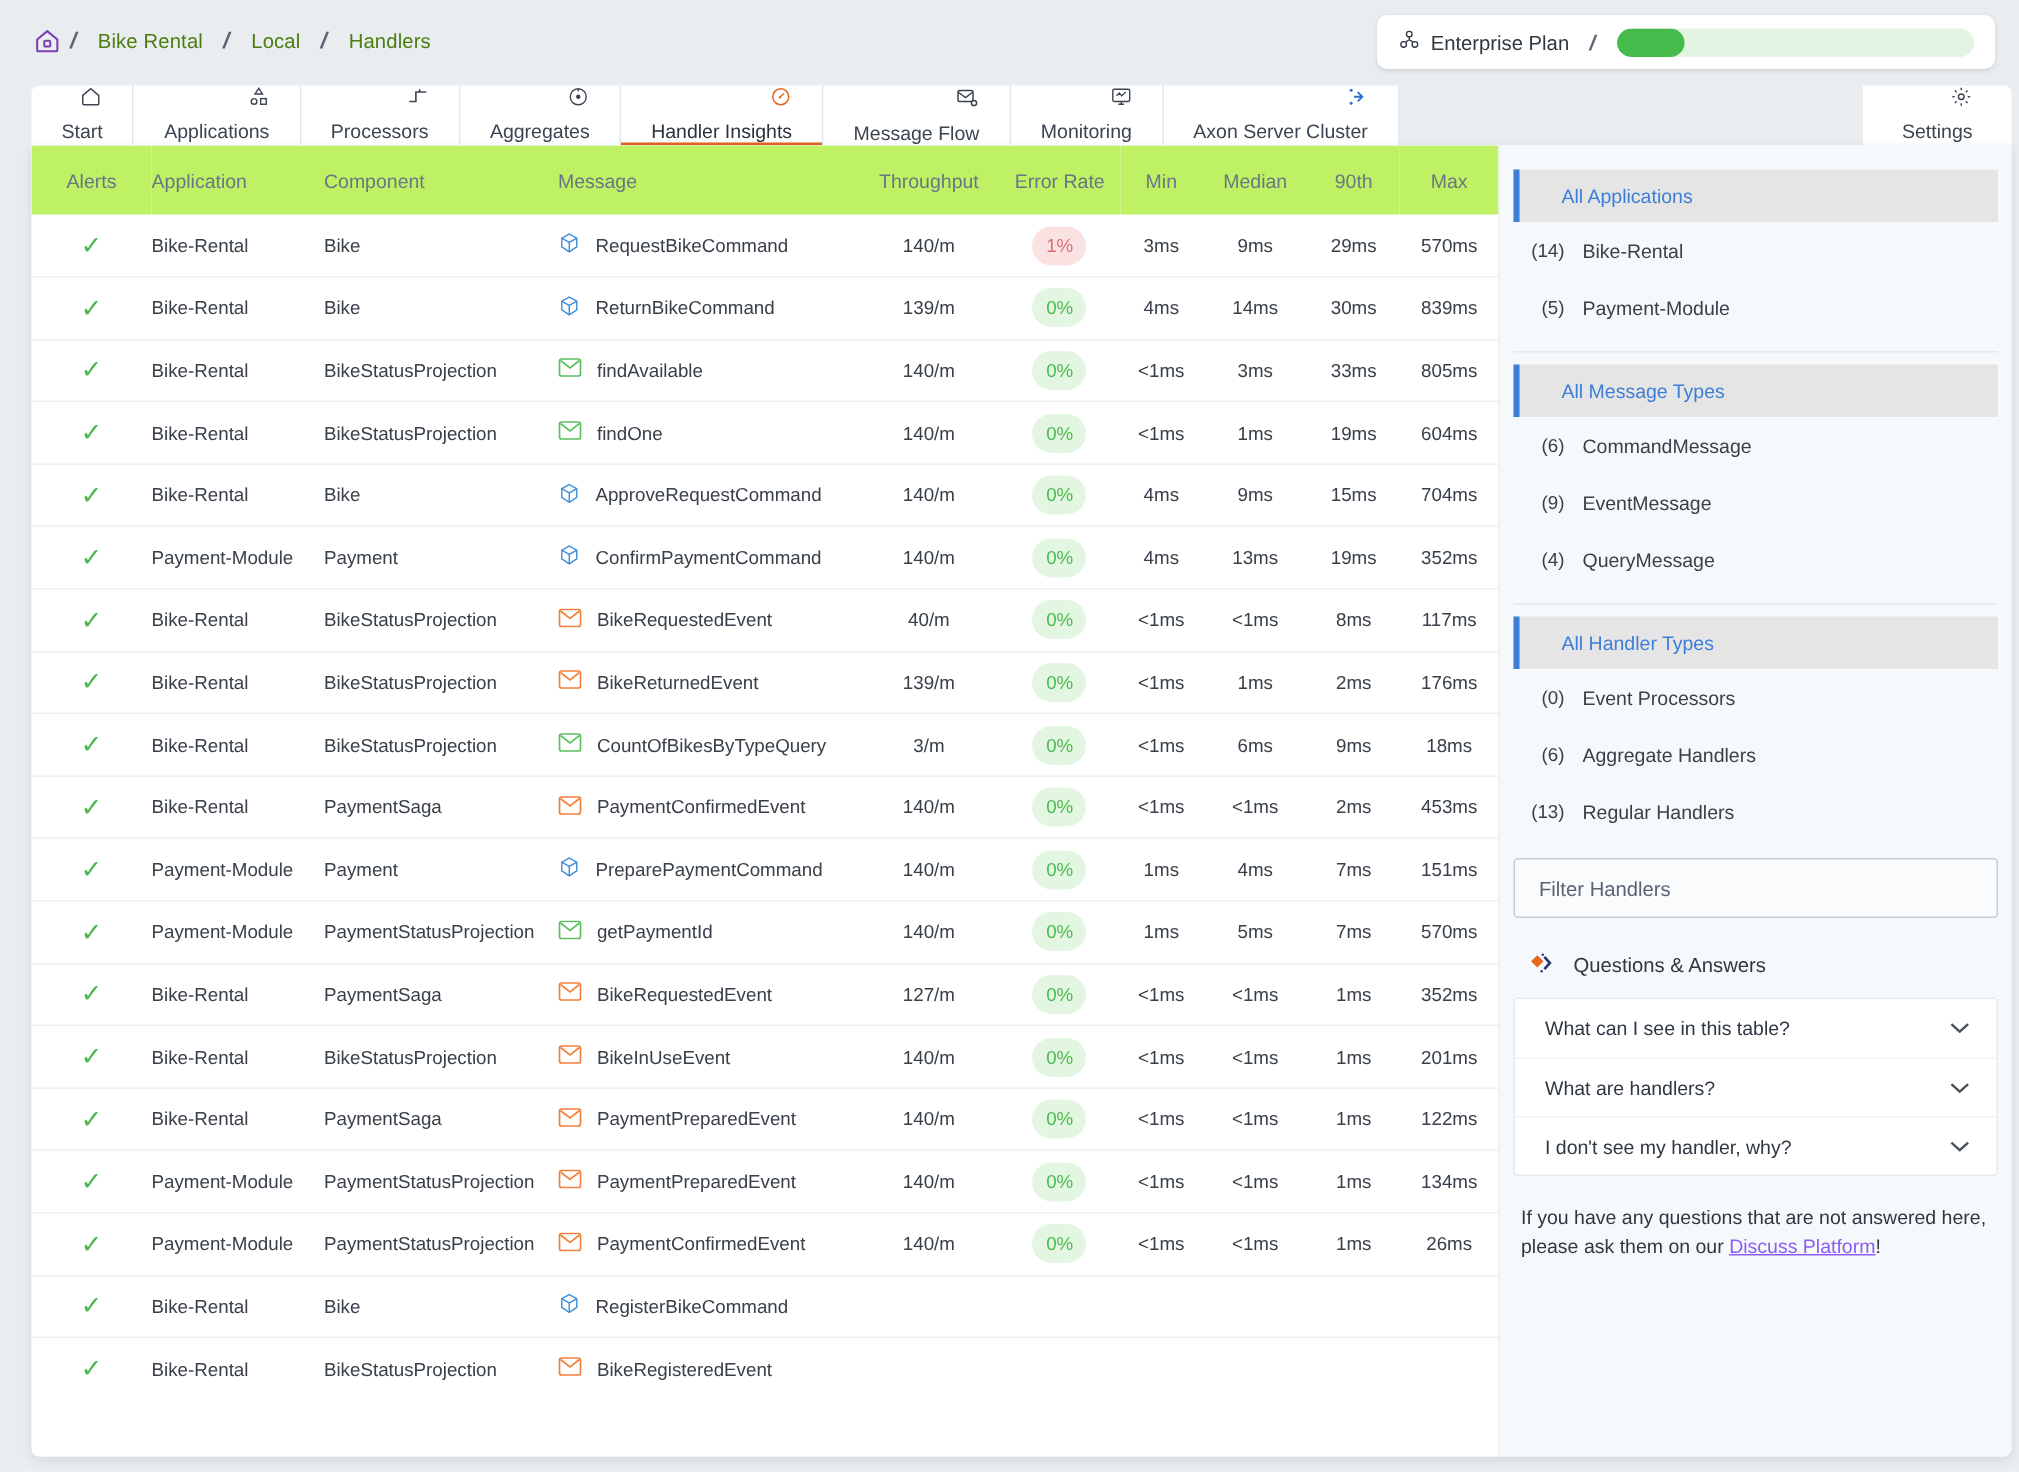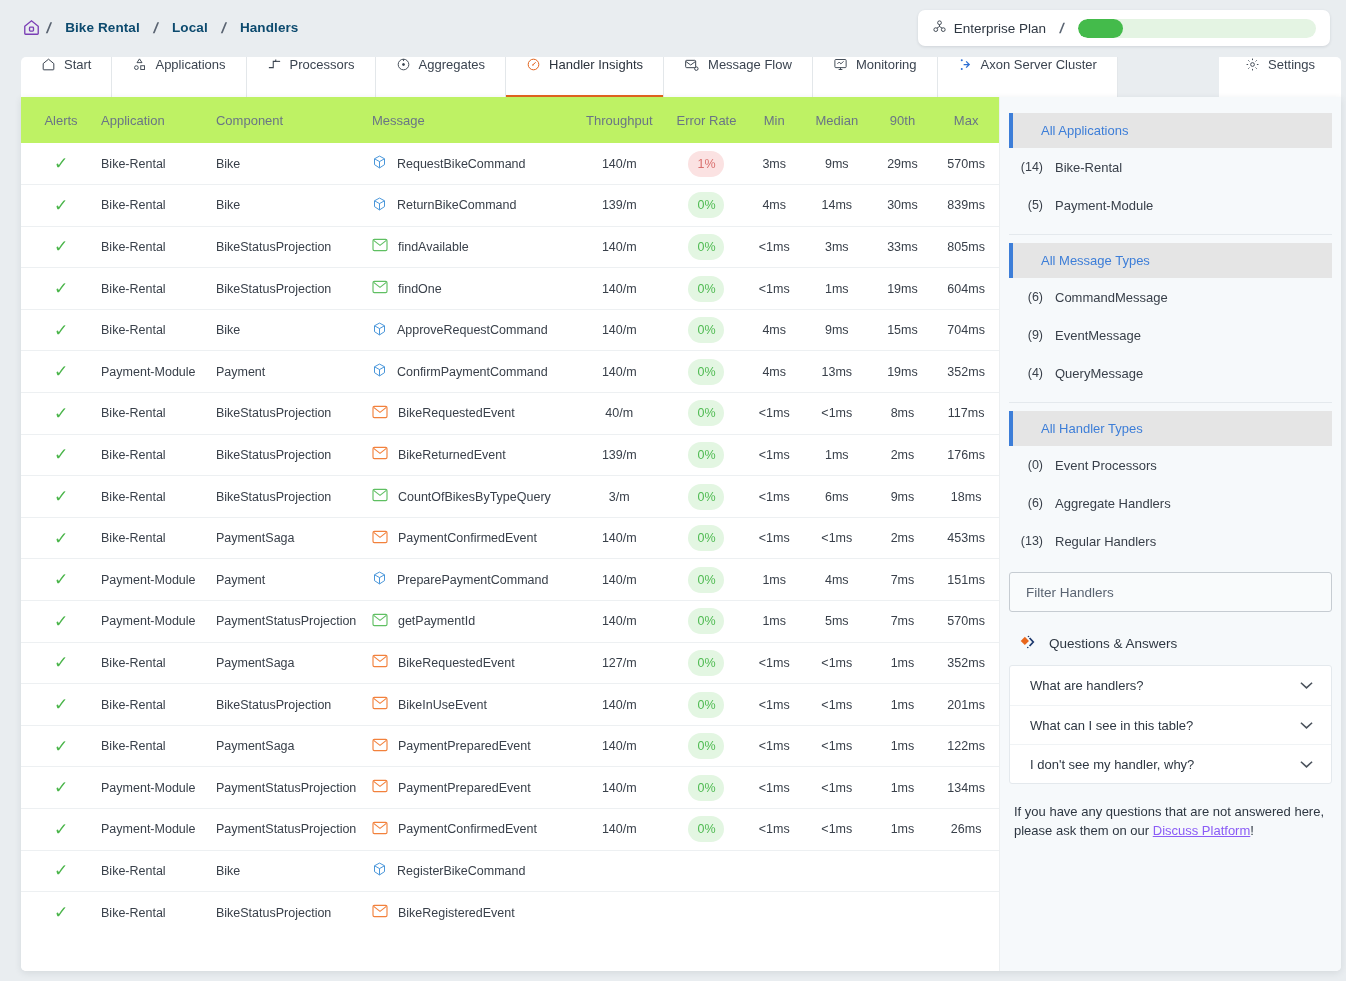--- a/index.html
+++ b/index.html
@@ -10,22 +10,22 @@
     font-family: "Liberation Sans", sans-serif;
     overflow: hidden;
   }
   
   .topbar {
     position: absolute; top: 0; left: 0; width: 1346px; height: 55px;
     display: flex; align-items: center;
   }
   .crumbs { display: flex; align-items: center; padding-left: 18px; gap: 0; }
   .crumb {
-    font-size: 13.5px; color: #0c4a6e; padding: 0 14px;
-    white-space: nowrap; letter-spacing: .1px; font-weight: bold;
+    font-size: 13.5px; color: #4d7c0f; padding: 0 14px;
+    white-space: nowrap; letter-spacing: .1px;
   }
   .crumb.home { padding: 0 6px 0 4px; display: flex; align-items: center; }
   .sep { color: #5a6472; font-size: 15px; font-weight: 600; transform: skewX(-12deg); }
   .plan-pill {
     position: absolute; right: 16px; top: 10px;
     height: 36px; background: #fff; border-radius: 7px;
     display: flex; align-items: center; padding: 0 14px 0 14px;
     box-shadow: 0 1px 3px rgba(40,50,60,.13);
     gap: 0;
   }
@@ -45,24 +45,25 @@
   }
   .usage-text {
     position: relative; font-size: 11px; color: #0f172a; white-space: nowrap; margin-top: 48px;
   }
   
   .tabstrip {
     position: absolute; top: 57px; left: 21px; width: 1320px; height: 40px;
     display: flex; align-items: stretch;
   }
   .tab {
-    background: #fff; display: flex; align-items: flex-start; gap: 8px;
+    background: #fff; display: flex; align-items: flex-end; gap: 8px;
     padding: 0 20px; font-size: 13px; color: #3b4450;
     border-right: 1px solid #e3e7ea; position: relative;
     white-space: nowrap;
+    flex-direction: column;
   }
   .tab:first-child { border-top-left-radius: 5px; }
   .tab.active { color: #2a323c; }
   .tab.active::after {
     content: ""; position: absolute; left: 0; right: 0; bottom: 0; height: 2.5px;
     background: #e2641e;
   }
   .tab-spacer { flex: 1; background: transparent; }
   .tab.settings { border-right: none; border-top-right-radius: 5px; padding: 0 26px; }
   .tab svg { display: block; }
@@ -734,27 +735,27 @@
           <path d="M14.5 4.5l5 5.5-5 5.5" stroke="#1e3a6e" stroke-width="2.4" fill="none"></path>
           <circle cx="13" cy="2.5" r="1.1" fill="#1e3a6e"></circle>
           <circle cx="12" cy="17.5" r="1.1" fill="#1e3a6e"></circle>
         </svg>
       </span>
       <span>Questions &amp; Answers</span>
     </div>
 
     <div class="qa-box" id="qa-box">
         <div class="qa-row">
-          <span>What are handlers?</span>
+          <span>What can I see in this table?</span>
           <span class="chev"><svg width="13" height="9" viewBox="0 0 14 9" fill="none" stroke="#4a525c" stroke-width="1.7">
               <path d="M1 1.5L7 7l6-5.5"></path>
             </svg></span>
         </div>
         <div class="qa-row">
-          <span>What can I see in this table?</span>
+          <span>What are handlers?</span>
           <span class="chev"><svg width="13" height="9" viewBox="0 0 14 9" fill="none" stroke="#4a525c" stroke-width="1.7">
               <path d="M1 1.5L7 7l6-5.5"></path>
             </svg></span>
         </div>
         <div class="qa-row">
           <span>I don't see my handler, why?</span>
           <span class="chev"><svg width="13" height="9" viewBox="0 0 14 9" fill="none" stroke="#4a525c" stroke-width="1.7">
               <path d="M1 1.5L7 7l6-5.5"></path>
             </svg></span>
         </div>

